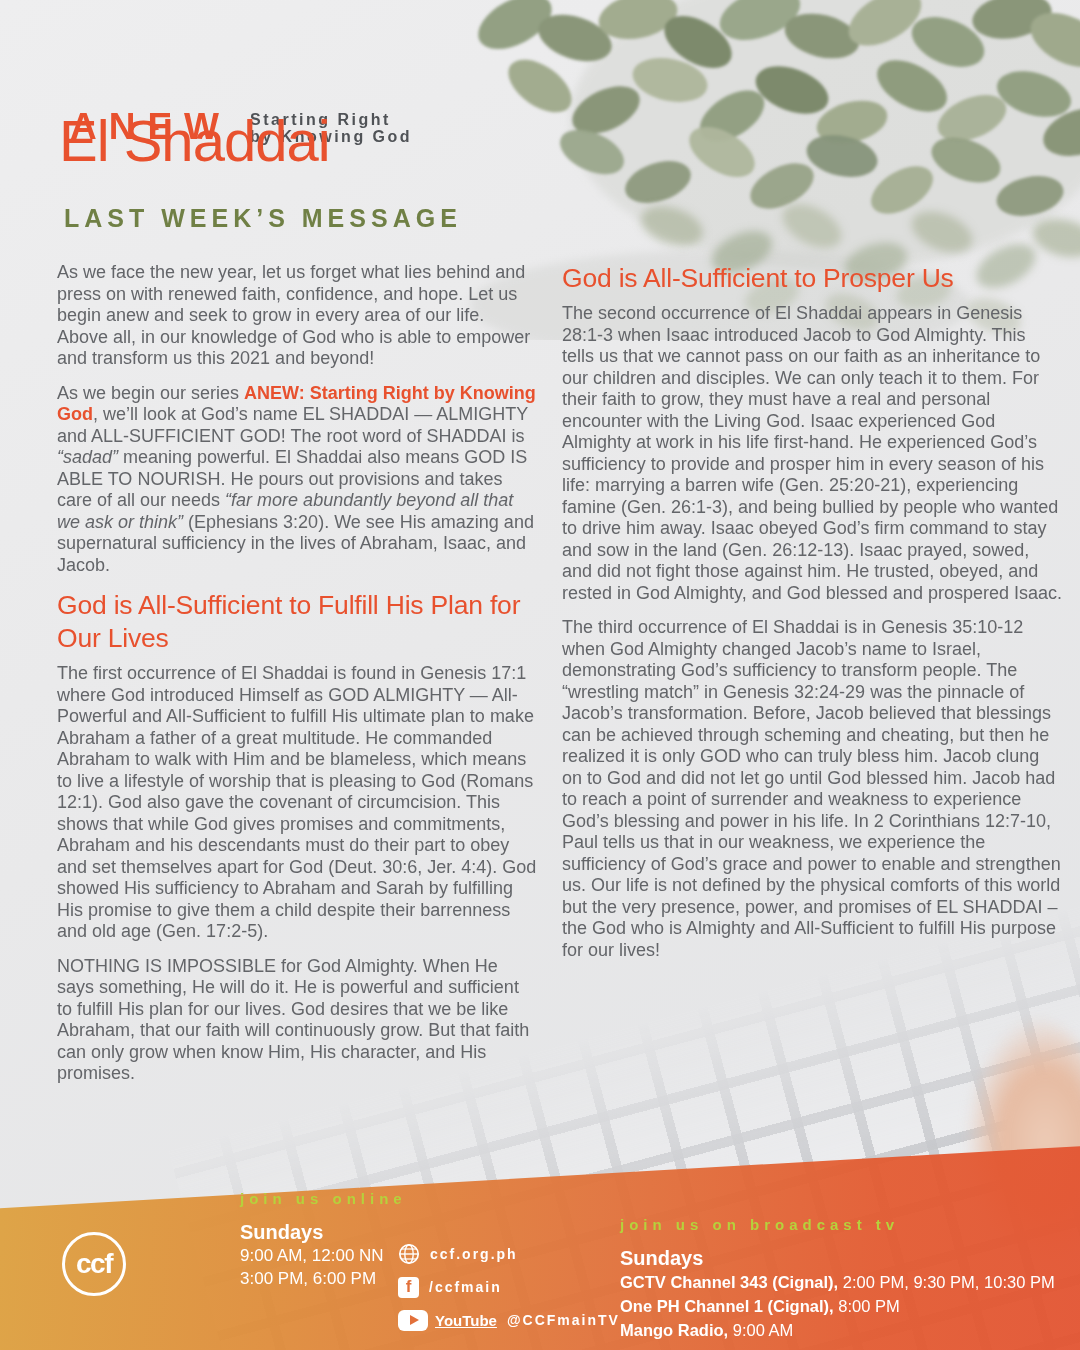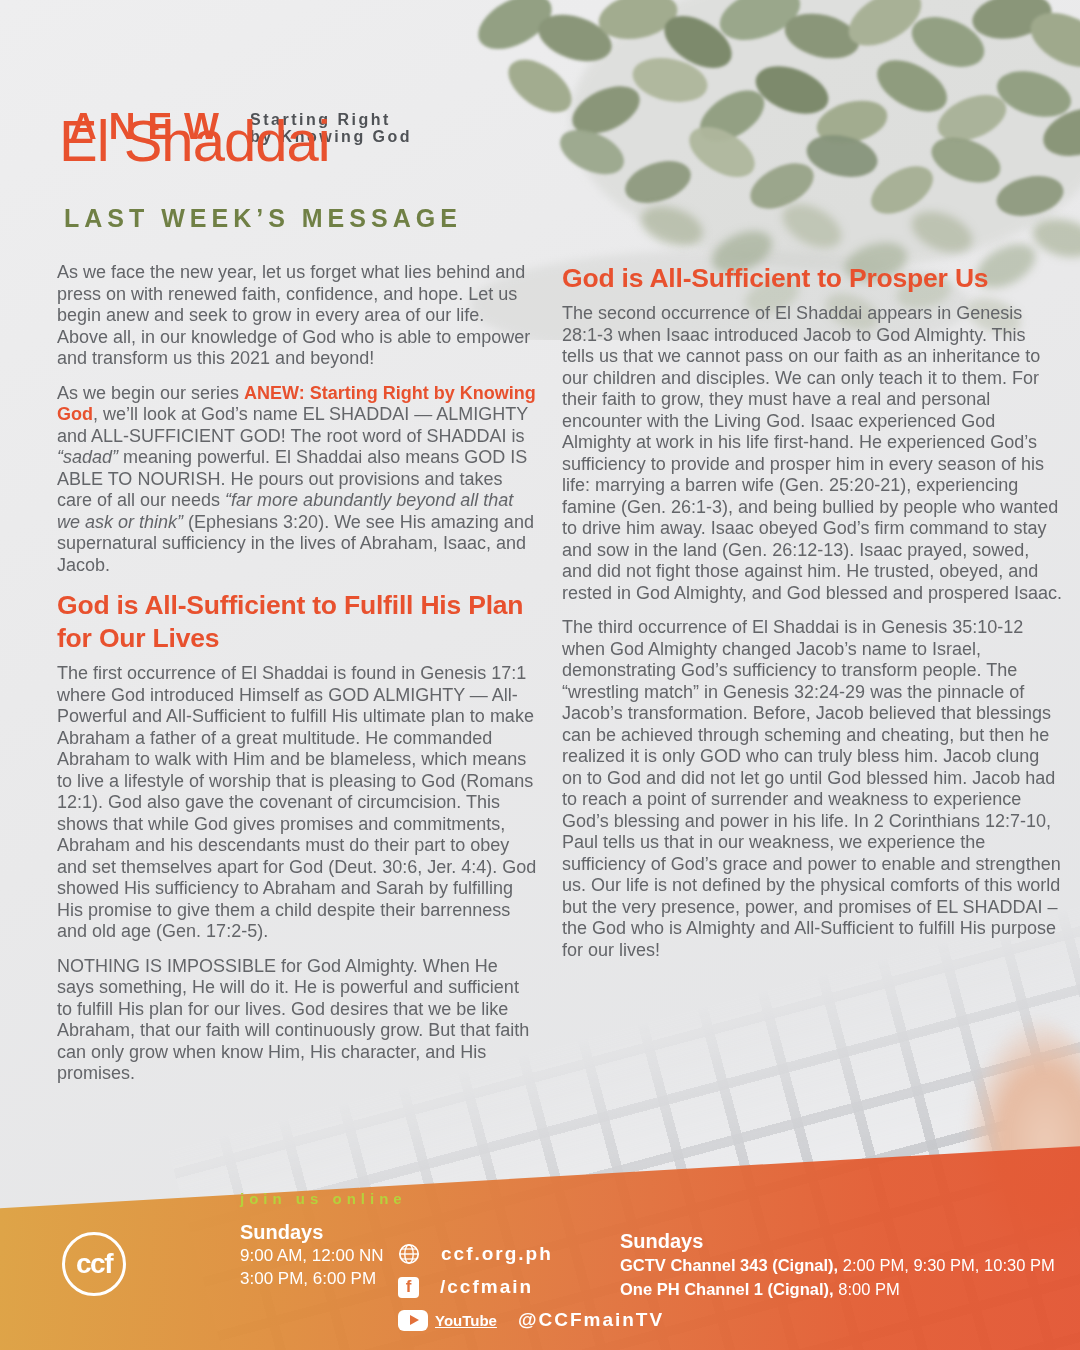--- a/index.html
+++ b/index.html
@@ -35,21 +35,21 @@
   .title{position:absolute;left:59px;top:112px;font-size:58px;font-weight:normal;
          color:#e8512e;line-height:1;letter-spacing:-1px;}
   .subtitle{position:absolute;left:64px;top:204px;font-size:25px;font-weight:bold;
             letter-spacing:5px;color:#708045;}
   
   .col{position:absolute;top:262px;z-index:3;color:#636569;font-size:18px;line-height:21.5px;}
   .col-left{left:57px;width:480px;}
   .col-right{left:562px;width:500px;}
   .body{margin:0 0 13px 0;}
   .body:last-child{margin-bottom:0;}
-  .sec-h{margin:12px 0 8px 0;font-size:26.5px;line-height:33px;font-weight:bold;
+  .sec-h{margin:12px 0 8px 0;font-size:26.5px;line-height:33px;font-weight:normal;
          color:#e8512e;letter-spacing:-0.2px;}
   .col-right .sec-h:first-child{margin-top:0;}
   .accent-bold{color:#e8512e;font-weight:bold;}
   .it{font-style:italic;}
   
   .band{
     position:absolute;inset:0;z-index:5;
     clip-path:polygon(0 89.5%,100% 84.9%,100% 100%,0 100%);
     background:linear-gradient(94deg,#dda63f 0%,#df8d3a 30%,#e1723a 58%,#e35a30 82%,#e35330 100%);
     opacity:.94;
@@ -60,21 +60,21 @@
     border-radius:50%;display:flex;align-items:center;justify-content:center;
     font-size:28px;font-weight:bold;letter-spacing:-1.5px;color:#fff;
   }
   .join-h{font-size:15px;font-weight:bold;letter-spacing:5px;color:#b6d13c;}
   .online{position:absolute;left:240px;top:1190px;}
   .broadcast{position:absolute;left:620px;top:1216px;}
   .day{font-size:20px;font-weight:bold;margin-top:13px;line-height:24px;}
   .times{font-size:17px;line-height:23px;}
   .social{position:absolute;left:398px;top:1242px;}
   .soc-row{display:flex;align-items:center;height:24px;margin-bottom:9px;}
-  .soc-label{font-size:19px;font-weight:bold;letter-spacing:2px;margin-left:21px;}
+  .soc-label{font-size:14px;font-weight:bold;letter-spacing:2px;margin-left:10px;}
   .fb{width:21px;height:21px;background:#fff;border-radius:4px;color:#e2703a;
       display:flex;align-items:center;justify-content:center;font-weight:bold;font-size:17px;}
   .yt{width:30px;height:21px;background:#fff;border-radius:6px;display:flex;align-items:center;justify-content:center;}
   .yt-tri{width:0;height:0;border-left:9px solid #e2703a;border-top:5.5px solid transparent;border-bottom:5.5px solid transparent;margin-left:2px;}
   .yt-word{font-size:15px;font-weight:bold;margin-left:7px;letter-spacing:0;text-decoration:underline;}
   .bc-row{font-size:16.5px;line-height:24px;}
   .bc-row .b{font-weight:bold;}
 </style>
 </head>
 <body>
@@ -199,19 +199,21 @@
       <div class="soc-row">
         <span class="yt">
             <span class="yt-tri"></span>
           </span>
         <span class="yt-word">YouTube</span>
         <span class="soc-label">@CCFmainTV</span>
       </div>
     </div>
 
     <div class="broadcast">
+      <div class="join-h">join us on broadcast tv</div>
       <div class="day">Sundays</div>
       <div class="bc-row"><span class="b">GCTV Channel 343 (Cignal),</span> <span>2:00 PM, 9:30 PM, 10:30 PM</span></div>
       <div class="bc-row"><span class="b">One PH Channel 1 (Cignal),</span> <span>8:00 PM</span></div>
+      <div class="bc-row"><span class="b">Mango Radio,</span> <span>9:00 AM</span></div>
     </div>
   </div>
 
 </div>
 
 </body></html>

